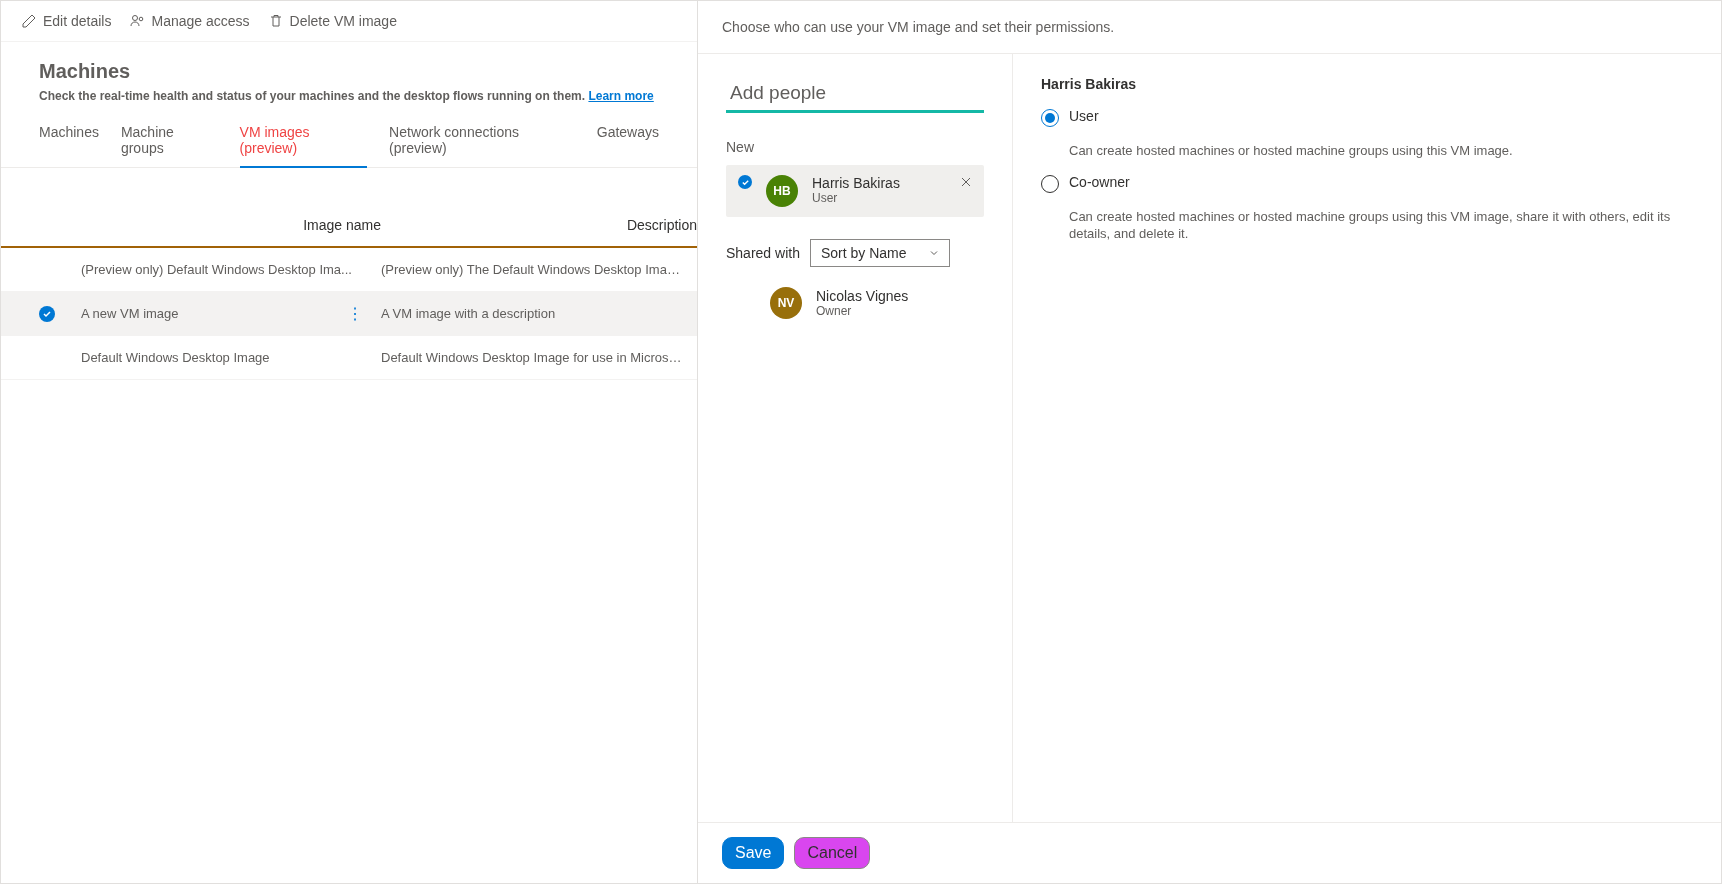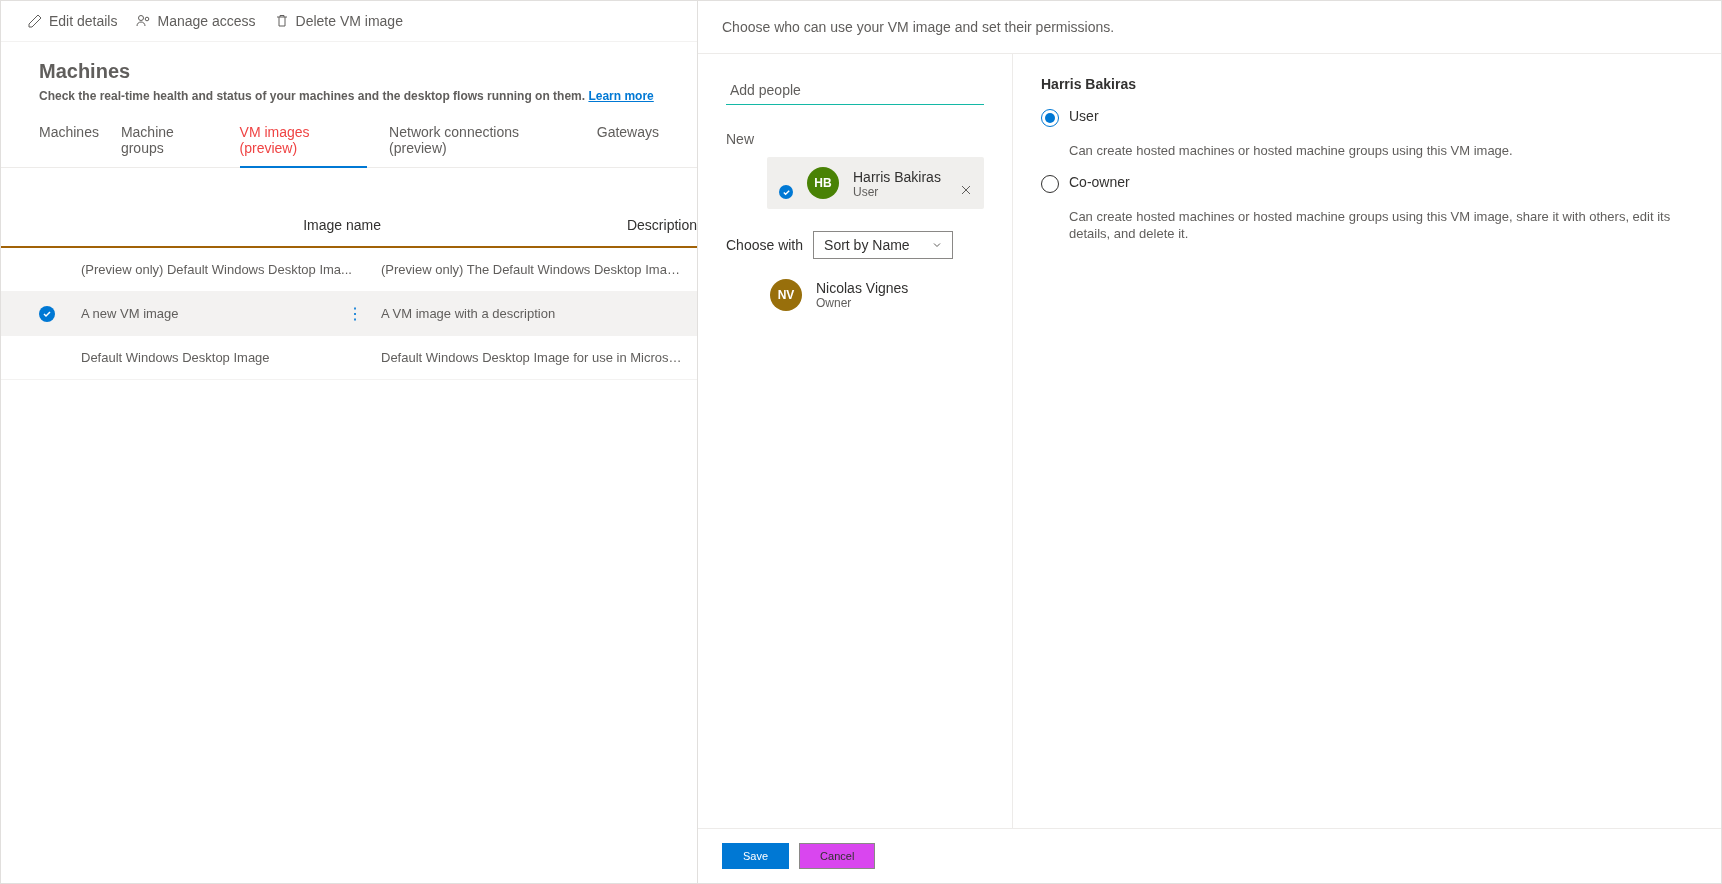--- a/index.html
+++ b/index.html
@@ -1,19 +1,19 @@
 <!DOCTYPE html>
 <html><head>
   <meta charset="utf-8">
   <style>
     * { margin: 0; padding: 0; box-sizing: border-box; }
     body { font-family: "Segoe UI", -apple-system, sans-serif; font-size: 14px; color: #323130; background: #fff; }
     .app { display: flex; width: 1722px; height: 884px; border: 1px solid #e1dfdd; }
     .main { flex: 0 0 697px; border-right: 1px solid #e1dfdd; display: flex; flex-direction: column; }
-    .toolbar { display: flex; align-items: center; gap: 18px; padding: 12px 26px; border-bottom: 1px solid #f3f2f1; text-align: right; }
+    .toolbar { display: flex; align-items: center; gap: 18px; padding: 12px 20px; border-bottom: 1px solid #f3f2f1; text-align: right; }
     .toolbar-btn { display: inline-flex; align-items: center; gap: 6px; color: #605e5c; cursor: pointer; }
     .toolbar-btn svg { width: 16px; height: 16px; }
     .page-header { padding: 18px 38px 0 38px; }
     .page-title { font-size: 20px; font-weight: 600; color: #605e5c; margin-bottom: 6px; }
     .page-desc { font-size: 12px; color: #605e5c; font-weight: bold; }
     .page-desc a { color: #0078d4; text-decoration: underline; }
     .tabs { display: flex; gap: 22px; padding: 20px 38px 0 38px; border-bottom: 1px solid #edebe9; }
     .tab { padding-bottom: 10px; color: #605e5c; cursor: pointer; position: relative; top: 1px; }
     .tab.active { color: #ef4444; border-bottom: 2px solid #0078d4; }
     .table { margin-top: 36px; }
@@ -27,43 +27,43 @@
     .td-desc { color: #605e5c; padding-right: 10px; white-space: nowrap; overflow: hidden; text-overflow: ellipsis; }
     .check-badge { width: 16px; height: 16px; border-radius: 50%; background: #0078d4; display: inline-flex; align-items: center; justify-content: center; }
     .check-badge svg { width: 10px; height: 10px; }
     .more-v { color: #0078d4; font-size: 16px; cursor: pointer; padding: 0 8px; }
 
     .panel { flex: 1; display: flex; flex-direction: column; }
     .panel-head { padding: 18px 24px; border-bottom: 1px solid #edebe9; color: #605e5c; }
     .panel-body { flex: 1; display: flex; }
     .left-col { flex: 0 0 315px; border-right: 1px solid #edebe9; padding: 22px 28px; }
     .right-col { flex: 1; padding: 22px 28px; }
-    .add-input { width: 100%; border: none; border-bottom: 1px solid #14b8a6; padding: 6px 4px 6px 4px; font-size: 14px; outline: none; color: #323130; }
+    .add-input { width: 100%; border: none; border-bottom: 3px solid #14b8a6; padding: 6px 4px 6px 4px; font-size: 19px; outline: none; color: #323130; }
     .add-input::placeholder { color: #605e5c; }
     .section-label { color: #605e5c; margin-top: 26px; margin-bottom: 10px; }
-    .person-row { display: flex; align-items: flex-end; gap: 14px; padding: 10px 12px; border-radius: 2px; position: relative; margin-left: 41px; }
+    .person-row { display: flex; align-items: flex-start; gap: 14px; padding: 10px 12px; border-radius: 2px; position: relative; }
     .person-row.selected { background: #f0efed; }
     .sel-dot { width: 14px; height: 14px; border-radius: 50%; background: #0078d4; display: inline-flex; align-items: center; justify-content: center; }
     .sel-dot svg { width: 9px; height: 9px; }
     .avatar { width: 32px; height: 32px; border-radius: 50%; display: inline-flex; align-items: center; justify-content: center; color: #fff; font-size: 12px; font-weight: 600; }
     .person-name { font-size: 14px; color: #323130; }
     .person-role { font-size: 12px; color: #605e5c; }
     .remove-x { position: absolute; right: 12px; cursor: pointer; color: #605e5c; }
     .shared-row { display: flex; align-items: center; gap: 10px; margin-top: 22px; margin-bottom: 14px; }
     .sort-select { border: 1px solid #8a8886; padding: 5px 10px; width: 140px; display: flex; justify-content: space-between; align-items: center; cursor: pointer; font-size: 14px; }
     .owner-row { display: flex; align-items: center; gap: 14px; padding: 6px 12px 6px 44px; }
     .perm-title { font-weight: 600; margin-bottom: 16px; }
     .radio-opt { display: flex; gap: 10px; margin-bottom: 14px; }
     .radio { width: 18px; height: 18px; border-radius: 50%; border: 1px solid #323130; display: inline-flex; align-items: center; justify-content: center; flex-shrink: 0; margin-top: 1px; cursor: pointer; }
     .radio.checked { border-color: #0078d4; }
     .radio.checked::after { content: ""; width: 10px; height: 10px; border-radius: 50%; background: #0078d4; }
     .opt-label { font-size: 14px; color: #323130; }
     .opt-desc { font-size: 13px; color: #605e5c; margin-top: 18px; line-height: 1.35; }
     .panel-footer { border-top: 1px solid #edebe9; padding: 14px 24px; display: flex; gap: 10px; }
-    .btn { padding: 6px 20px; font-size: 11px; border-radius: 0; cursor: pointer; }
+    .btn { padding: 6px 12px; font-size: 16px; border-radius: 10px; cursor: pointer; }
     .btn.primary { background: #0078d4; color: #fff; border: 1px solid #0078d4; }
     .btn.secondary { background: #d946ef; color: #323130; border: 1px solid #8a8886; }
   </style>
 </head>
 <body>
 
 <div class="app">
   <div class="main">
     <div class="toolbar">
       <div class="toolbar-btn">
@@ -161,21 +161,21 @@
             <div class="person-role">User</div>
           </div>
           <span class="remove-x">
             <svg width="12" height="12" viewBox="0 0 12 12" stroke="#605e5c" stroke-width="1">
                 <path d="M2 2l8 8M10 2l-8 8"></path>
               </svg>
           </span>
         </div>
 
         <div class="shared-row">
-          <span>Choose with</span>
+          <span>Shared with</span>
           <div class="sort-select">
             <span>Sort by Name</span>
             <svg width="10" height="10" viewBox="0 0 10 10" fill="none" stroke="#605e5c" stroke-width="1">
                 <path d="M2 3.5l3 3 3-3"></path>
               </svg>
           </div>
         </div>
 
         <div class="owner-row">
           <span class="avatar" style="background:#986f0b">NV</span>

